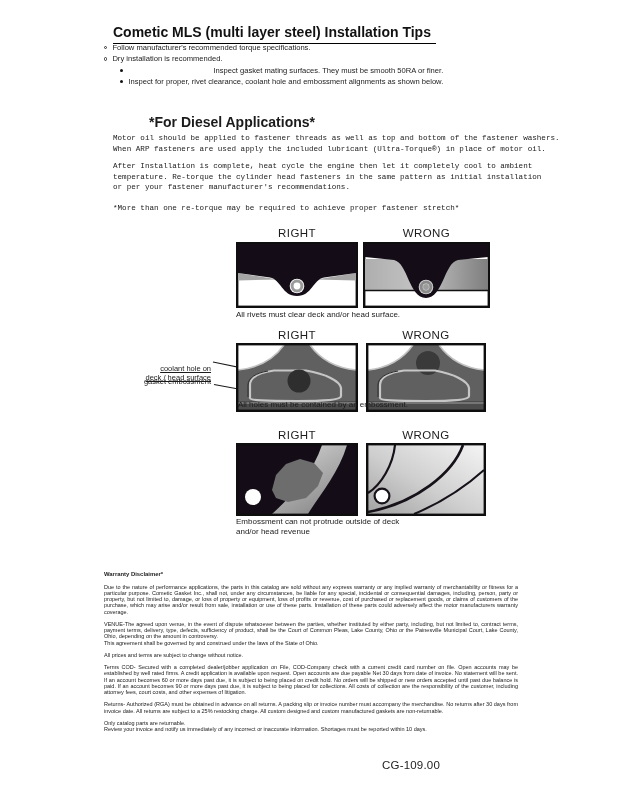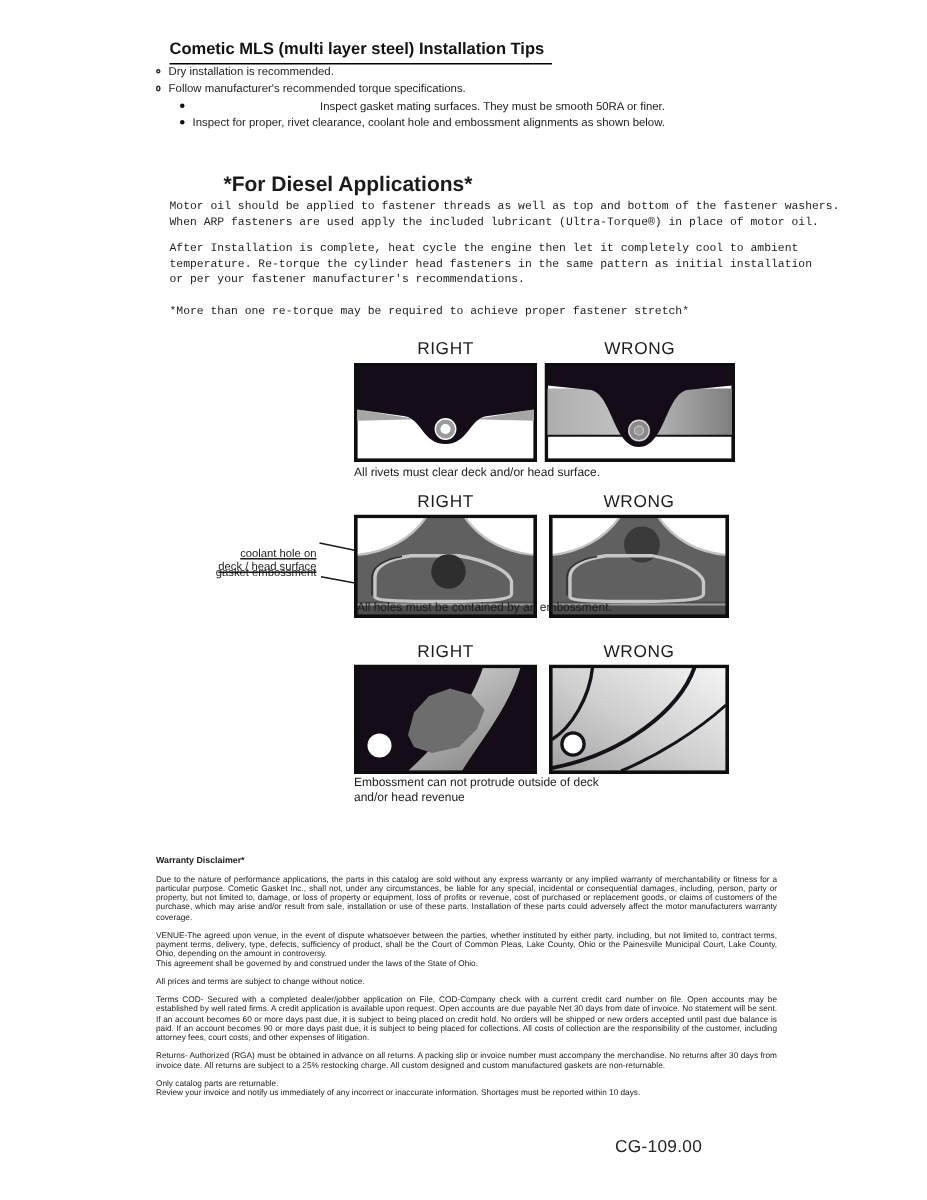--- a/index.html
+++ b/index.html
@@ -1,21 +1,21 @@
 <!DOCTYPE html>
 <html><head>
 <meta charset="utf-8">
 <style>
   * { margin:0; padding:0; box-sizing:border-box; }
   html,body { background:#ffffff; }
   body { width:618px; height:800px; position:relative; font-family:"Liberation Sans", sans-serif; color:#1b1b1b; overflow:hidden; }
   .abs { position:absolute; }
 
   
-  .doc-title { font-size:11px; font-weight:bold; color:#111;
+  .doc-title { font-size:14px; font-weight:bold; color:#111;
     border-bottom:1.8px solid #000; padding:0 5px 2.5px 0; white-space:nowrap; }
 
   
   .tips { display:flex; flex-direction:column; }
   .tip { display:flex; align-items:center; height:11.3px; font-size:7.6px; white-space:nowrap; }
   .tip.l2 { margin-left:16px;justify-content:space-between; }
   .bullet { width:3.4px; height:3.4px; border-radius:50%; margin-right:5px; flex:0 0 auto; }
   .bullet.open { border:0.9px solid #333; }
   .bullet.filled { background:#111; }
 
@@ -40,25 +40,25 @@
 </head>
 <body>
 
 <div class="abs" style="left:113px; top:23px;">
   <span class="doc-title">Cometic MLS (multi layer steel) Installation Tips</span>
 </div>
 
 <div class="abs tips" style="left:104px; top:42px;">
   <div class="tip l1">
       <span class="bullet open"></span>
-      <span>Dry installation is recommended.</span>
+      <span>Follow manufacturer's recommended torque specifications.</span>
     </div>
   <div class="tip l1">
       <span class="bullet open"></span>
-      <span>Follow manufacturer's recommended torque specifications.</span>
+      <span>Dry installation is recommended.</span>
     </div>
   <div class="tip l2">
       <span class="bullet filled"></span>
       <span>Inspect gasket mating surfaces.  They must be smooth 50RA or finer.</span>
     </div>
   <div class="tip l2">
       <span class="bullet filled"></span>
       <span>Inspect for proper, rivet clearance, coolant hole and embossment alignments as shown below.</span>
     </div>
 </div>
@@ -192,13 +192,13 @@
   <p class="wp">Due to the nature of performance applications, the parts in this catalog are sold without any express warranty or any implied warranty of merchantability or fitness for a particular purpose.  Cometic Gasket Inc., shall not, under any circumstances, be liable for any special, incidental or consequential damages, including, person, party or property, but not limited to, damage, or loss of property or equipment, loss of profits or revenue, cost of purchased or replacement goods, or claims of customers of the purchase, which may arise and/or result from sale, installation or use of these parts.  Installation of these parts could adversely affect the motor manufacturers warranty coverage.</p>
   <p class="wp">VENUE-The agreed upon venue, in the event of dispute whatsoever between the parties, whether instituted by either party, including, but not limited to, contract terms, payment terms, delivery, type, defects, sufficiency of product, shall be the Court of Common Pleas, Lake County, Ohio or the Painesville Municipal Court, Lake County, Ohio, depending on the amount in controversy.
 This agreement shall be governed by and construed under the laws of the State of Ohio.</p>
   <p class="wp">All prices and terms are subject to change without notice.</p>
   <p class="wp">Terms COD- Secured with a completed dealer/jobber application on File, COD-Company check with a current credit card number on file.  Open accounts may be established by well rated firms.  A credit application is available upon request.  Open accounts are due payable Net 30 days from date of invoice.  No statement will be sent.  If an account becomes 60 or more days past due, it is subject to being placed on credit hold.  No orders will be shipped or new orders accepted until past due balance is paid.  If an account becomes 90 or more days past due, it is subject to being placed for collections.  All costs of collection are the responsibility of the customer, including attorney fees, court costs, and other expenses of litigation.</p>
   <p class="wp">Returns- Authorized (RGA) must be obtained in advance on all returns.  A packing slip or invoice number must accompany the merchandise.  No returns after 30 days from invoice date.  All returns are subject to a 25% restocking charge.  All custom designed and custom manufactured gaskets are non-returnable.</p>
   <p class="wp">Only catalog parts are returnable.
 Review your invoice and notify us immediately of any incorrect or inaccurate information.  Shortages must be reported within 10 days.</p>
 </div>
 
-<div class="abs page-code" style="left:410px; top:759px;">CG-109.00</div>
+<div class="abs page-code" style="left:382px; top:759px;">CG-109.00</div>
 
 </body></html>

